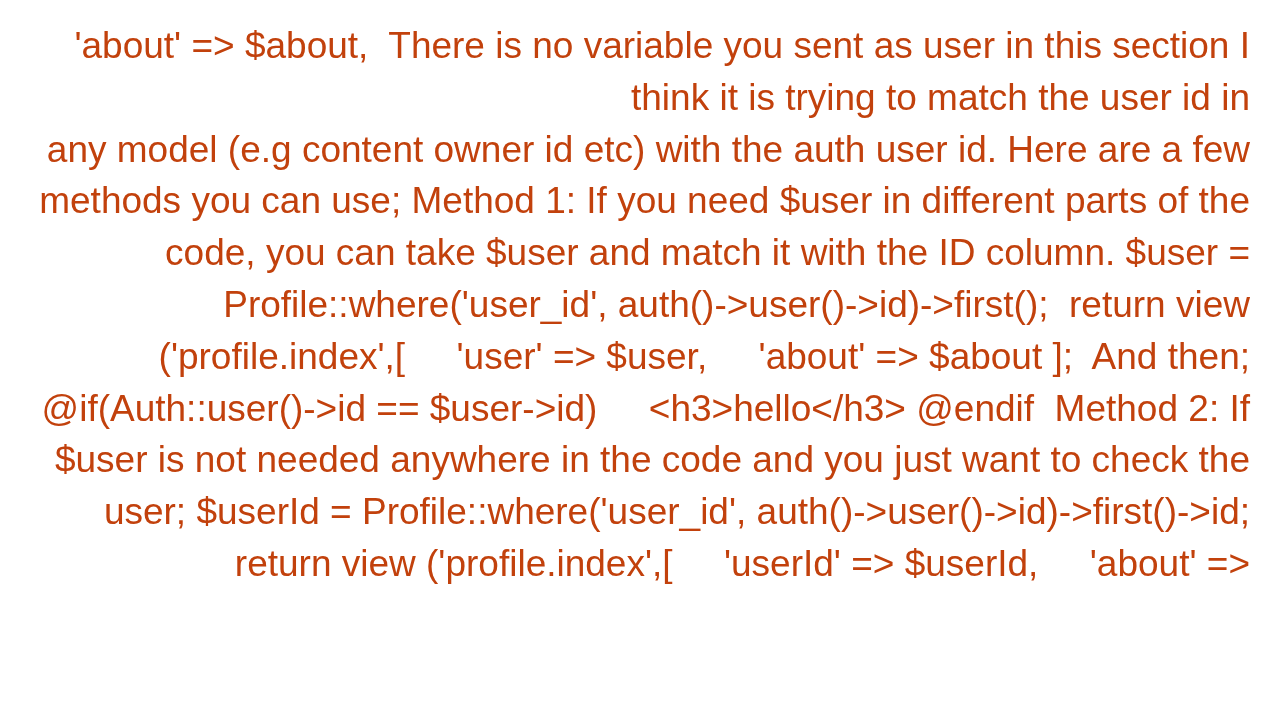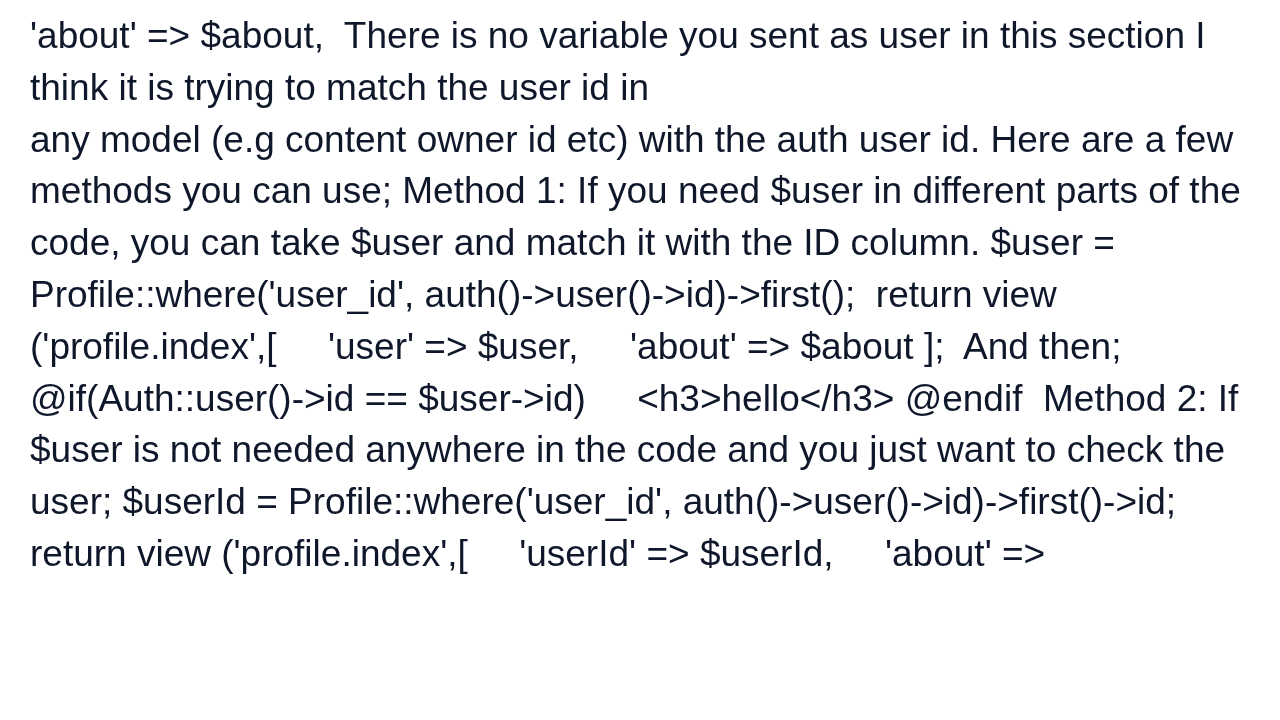--- a/index.html
+++ b/index.html
@@ -7,23 +7,23 @@
     padding: 0;
     width: 1280px;
     height: 720px;
     background: #ffffff;
     overflow: hidden;
   }
   .content {
     font-family: Arial, Helvetica, sans-serif;
     font-size: 37px;
     line-height: 1.4;
-    color: #0f172a;
-    text-align: left;
-    padding: 10px 30px;
+    color: #c2410c;
+    text-align: right;
+    padding: 20px 30px;
     white-space: pre-wrap;
   }
 </style>
 </head>
 <body>
 
 <div class="content">'about' =&gt; $about,  There is no variable you sent as user in this section I think it is trying to match the user id in
 any model (e.g content owner id etc) with the auth user id. Here are a few methods you can use; Method 1: If you need $user in different parts of the code, you can take $user and match it with the ID column. $user = Profile::where('user_id', auth()-&gt;user()-&gt;id)-&gt;first();  return view ('profile.index',[     'user' =&gt; $user,     'about' =&gt; $about ];  And then; @if(Auth::user()-&gt;id == $user-&gt;id)     &lt;h3&gt;hello&lt;/h3&gt; @endif  Method 2: If $user is not needed anywhere in the code and you just want to check the user; $userId = Profile::where('user_id', auth()-&gt;user()-&gt;id)-&gt;first()-&gt;id;  return view ('profile.index',[     'userId' =&gt; $userId,     'about' =&gt;</div>
 
 </body></html>

